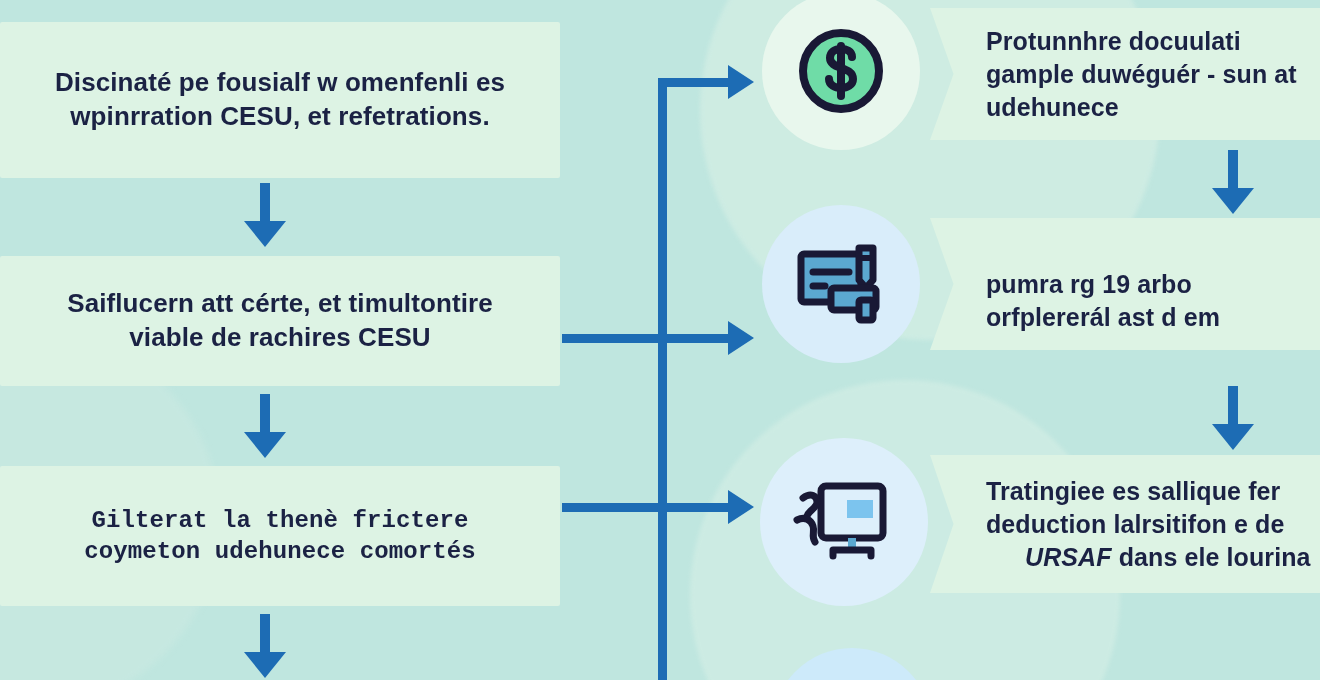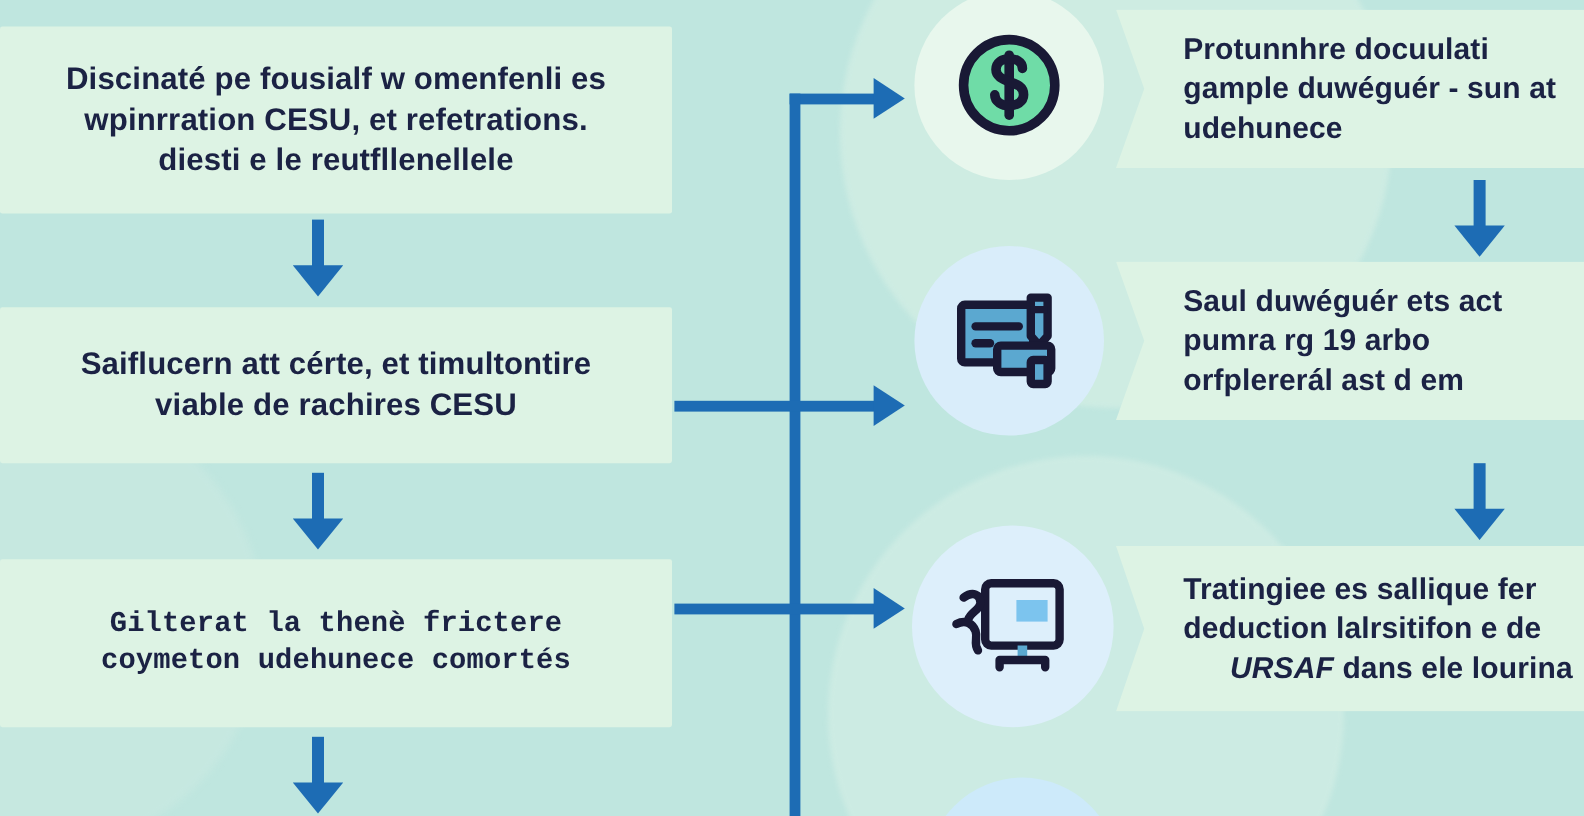--- a/index.html
+++ b/index.html
@@ -199,21 +199,20 @@
 <div id="canvas">
 
   <div class="bg-blob b1"></div>
   <div class="bg-blob b2"></div>
   <div class="bg-blob b3"></div>
 
   <div class="step-box" id="left-box-1">
     <span class="step-text">
       <span>Discinaté pe fousialf w omenfenli es</span><br>
       <span>wpinrration CESU, et refetrations.</span><br>
-      <span>diesti e le reutfllenellele</span>
     </span>
   </div>
 
   <div class="step-box" id="left-box-2">
     <span class="step-text">
       <span>Saiflucern att cérte, et timultontire</span><br>
       <span>viable de rachires CESU</span>
     </span>
   </div>
 
@@ -282,21 +281,21 @@
   <div class="chev-box" id="right-box-1">
     <span class="chev-text">
       <span>Protunnhre docuulati</span><br>
       <span>gample duwéguér - sun at</span><br>
       <span>udehunece</span>
     </span>
   </div>
 
   <div class="chev-box" id="right-box-2">
     <span class="chev-text">
-      <span>Saul duwéguér ets act</span><br>
+      <br>
       <span>pumra rg 19 arbo</span><br>
       <span>orfplererál ast d em</span>
     </span>
   </div>
 
   <div class="chev-box" id="right-box-3">
     <span class="chev-text">
       <span>Tratingiee es sallique fer</span><br>
       <span>deduction lalrsitifon e de</span><br>
       <span class="italic-term">URSAF</span><span> dans ele lourina</span>

